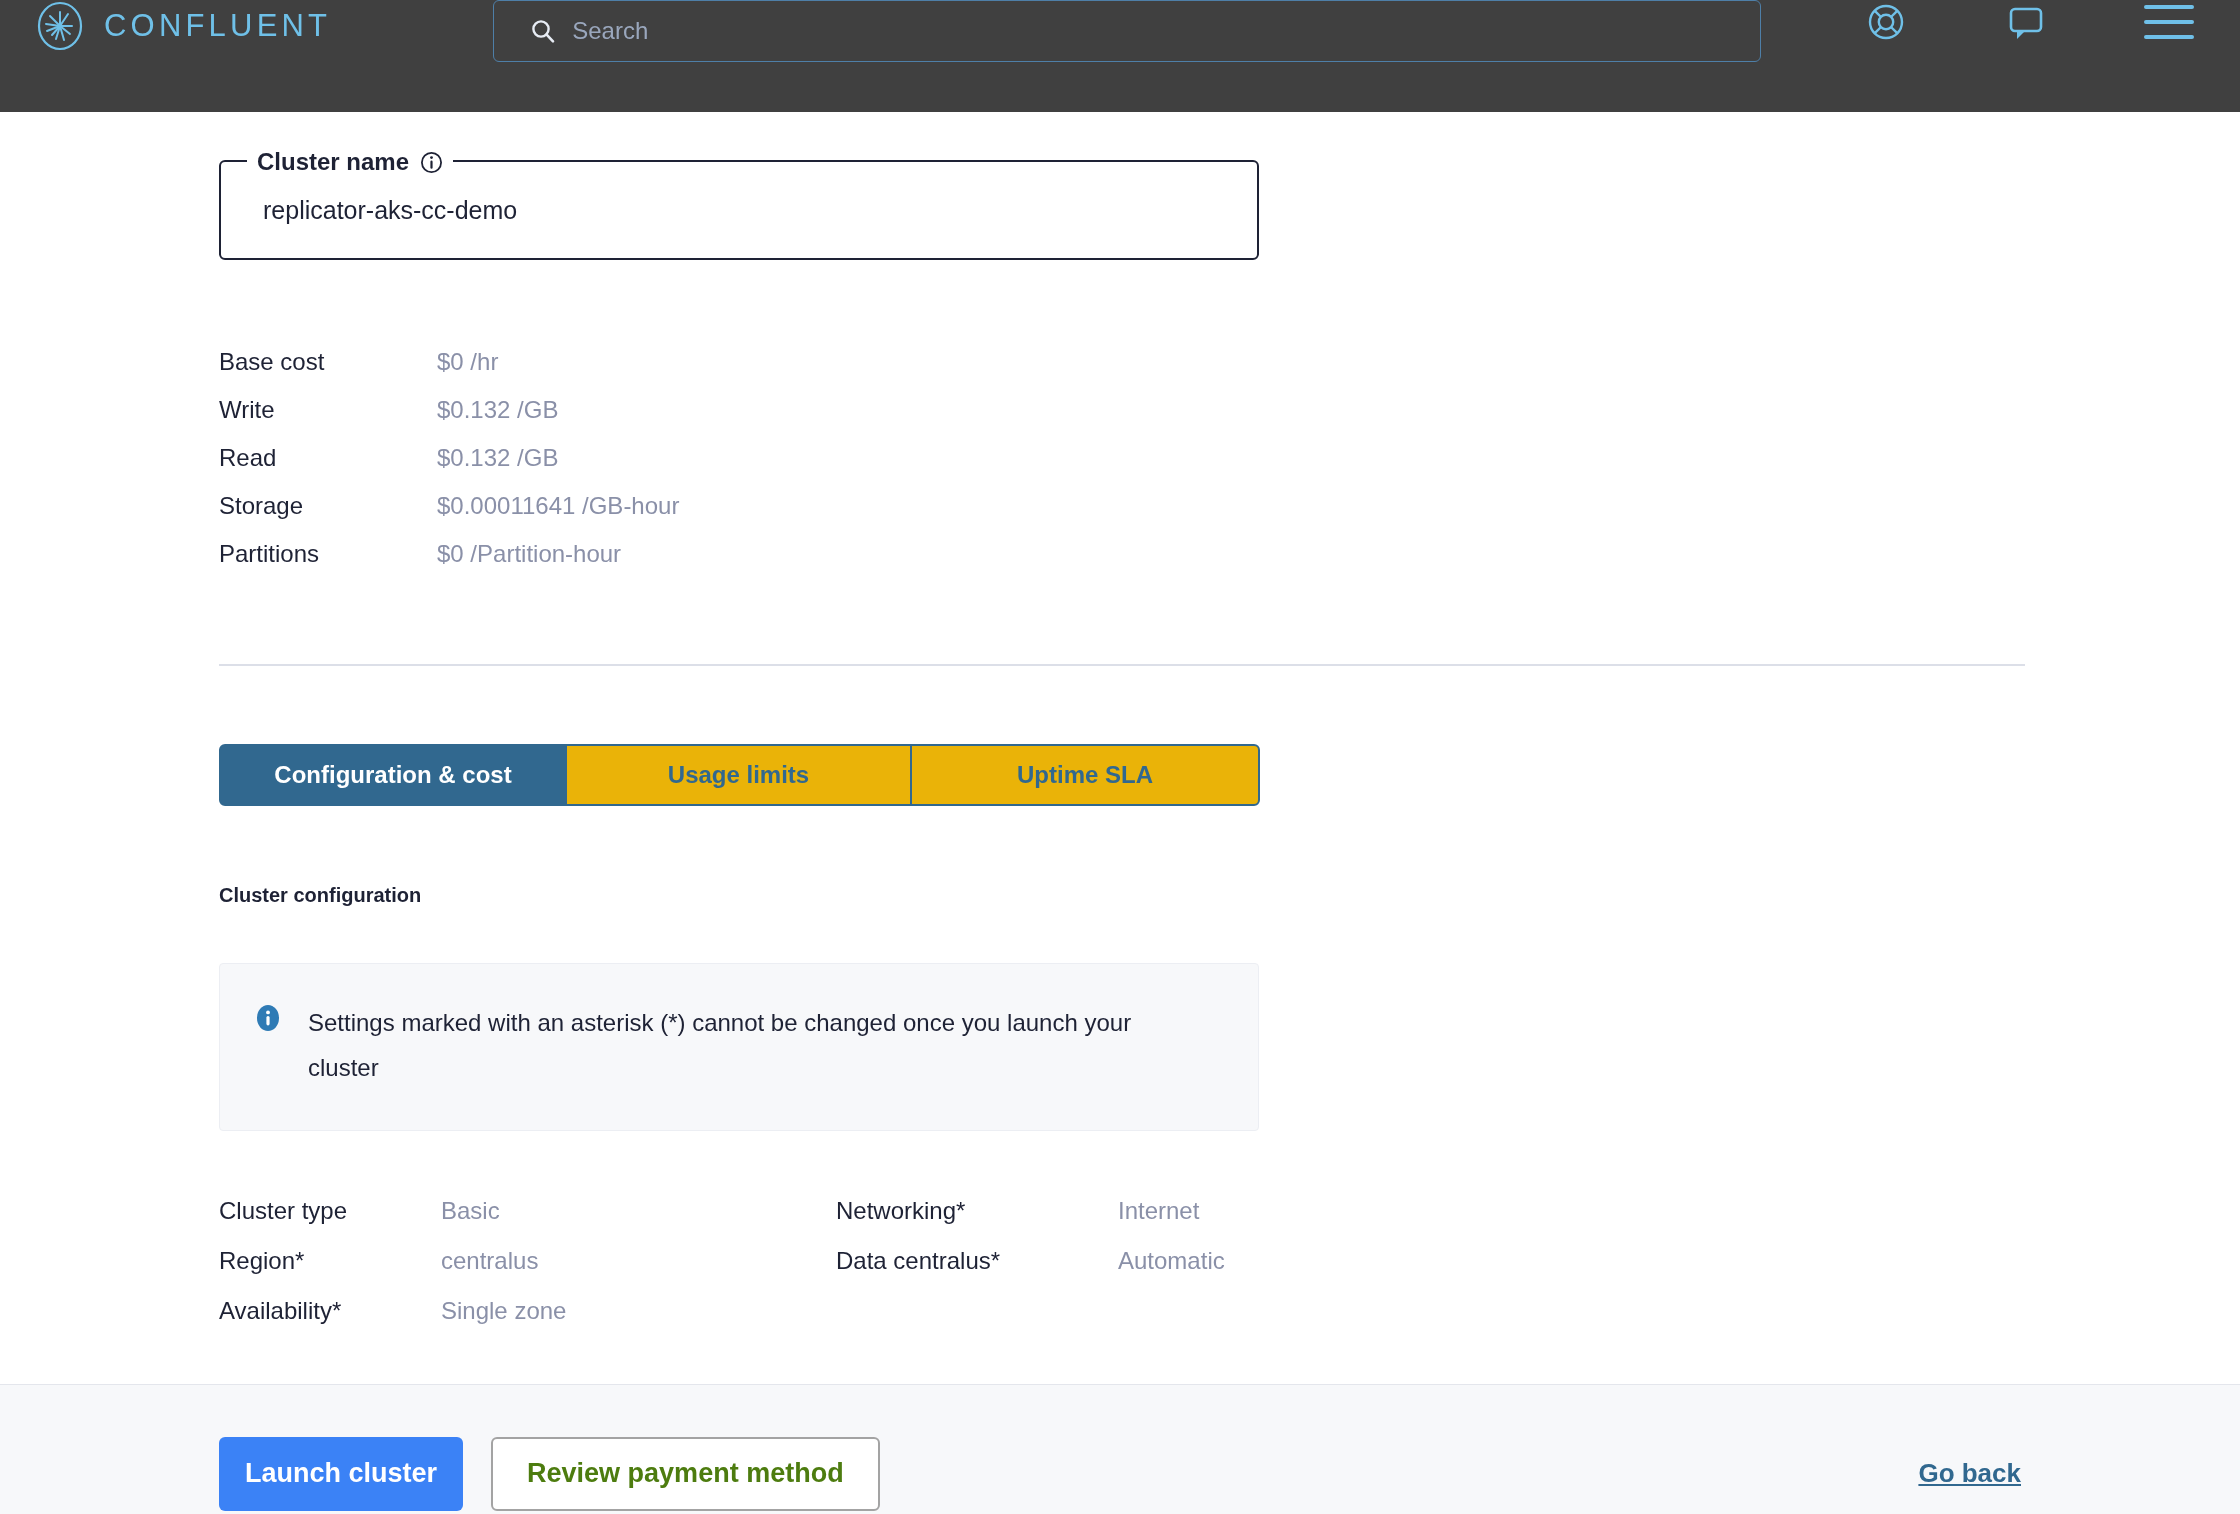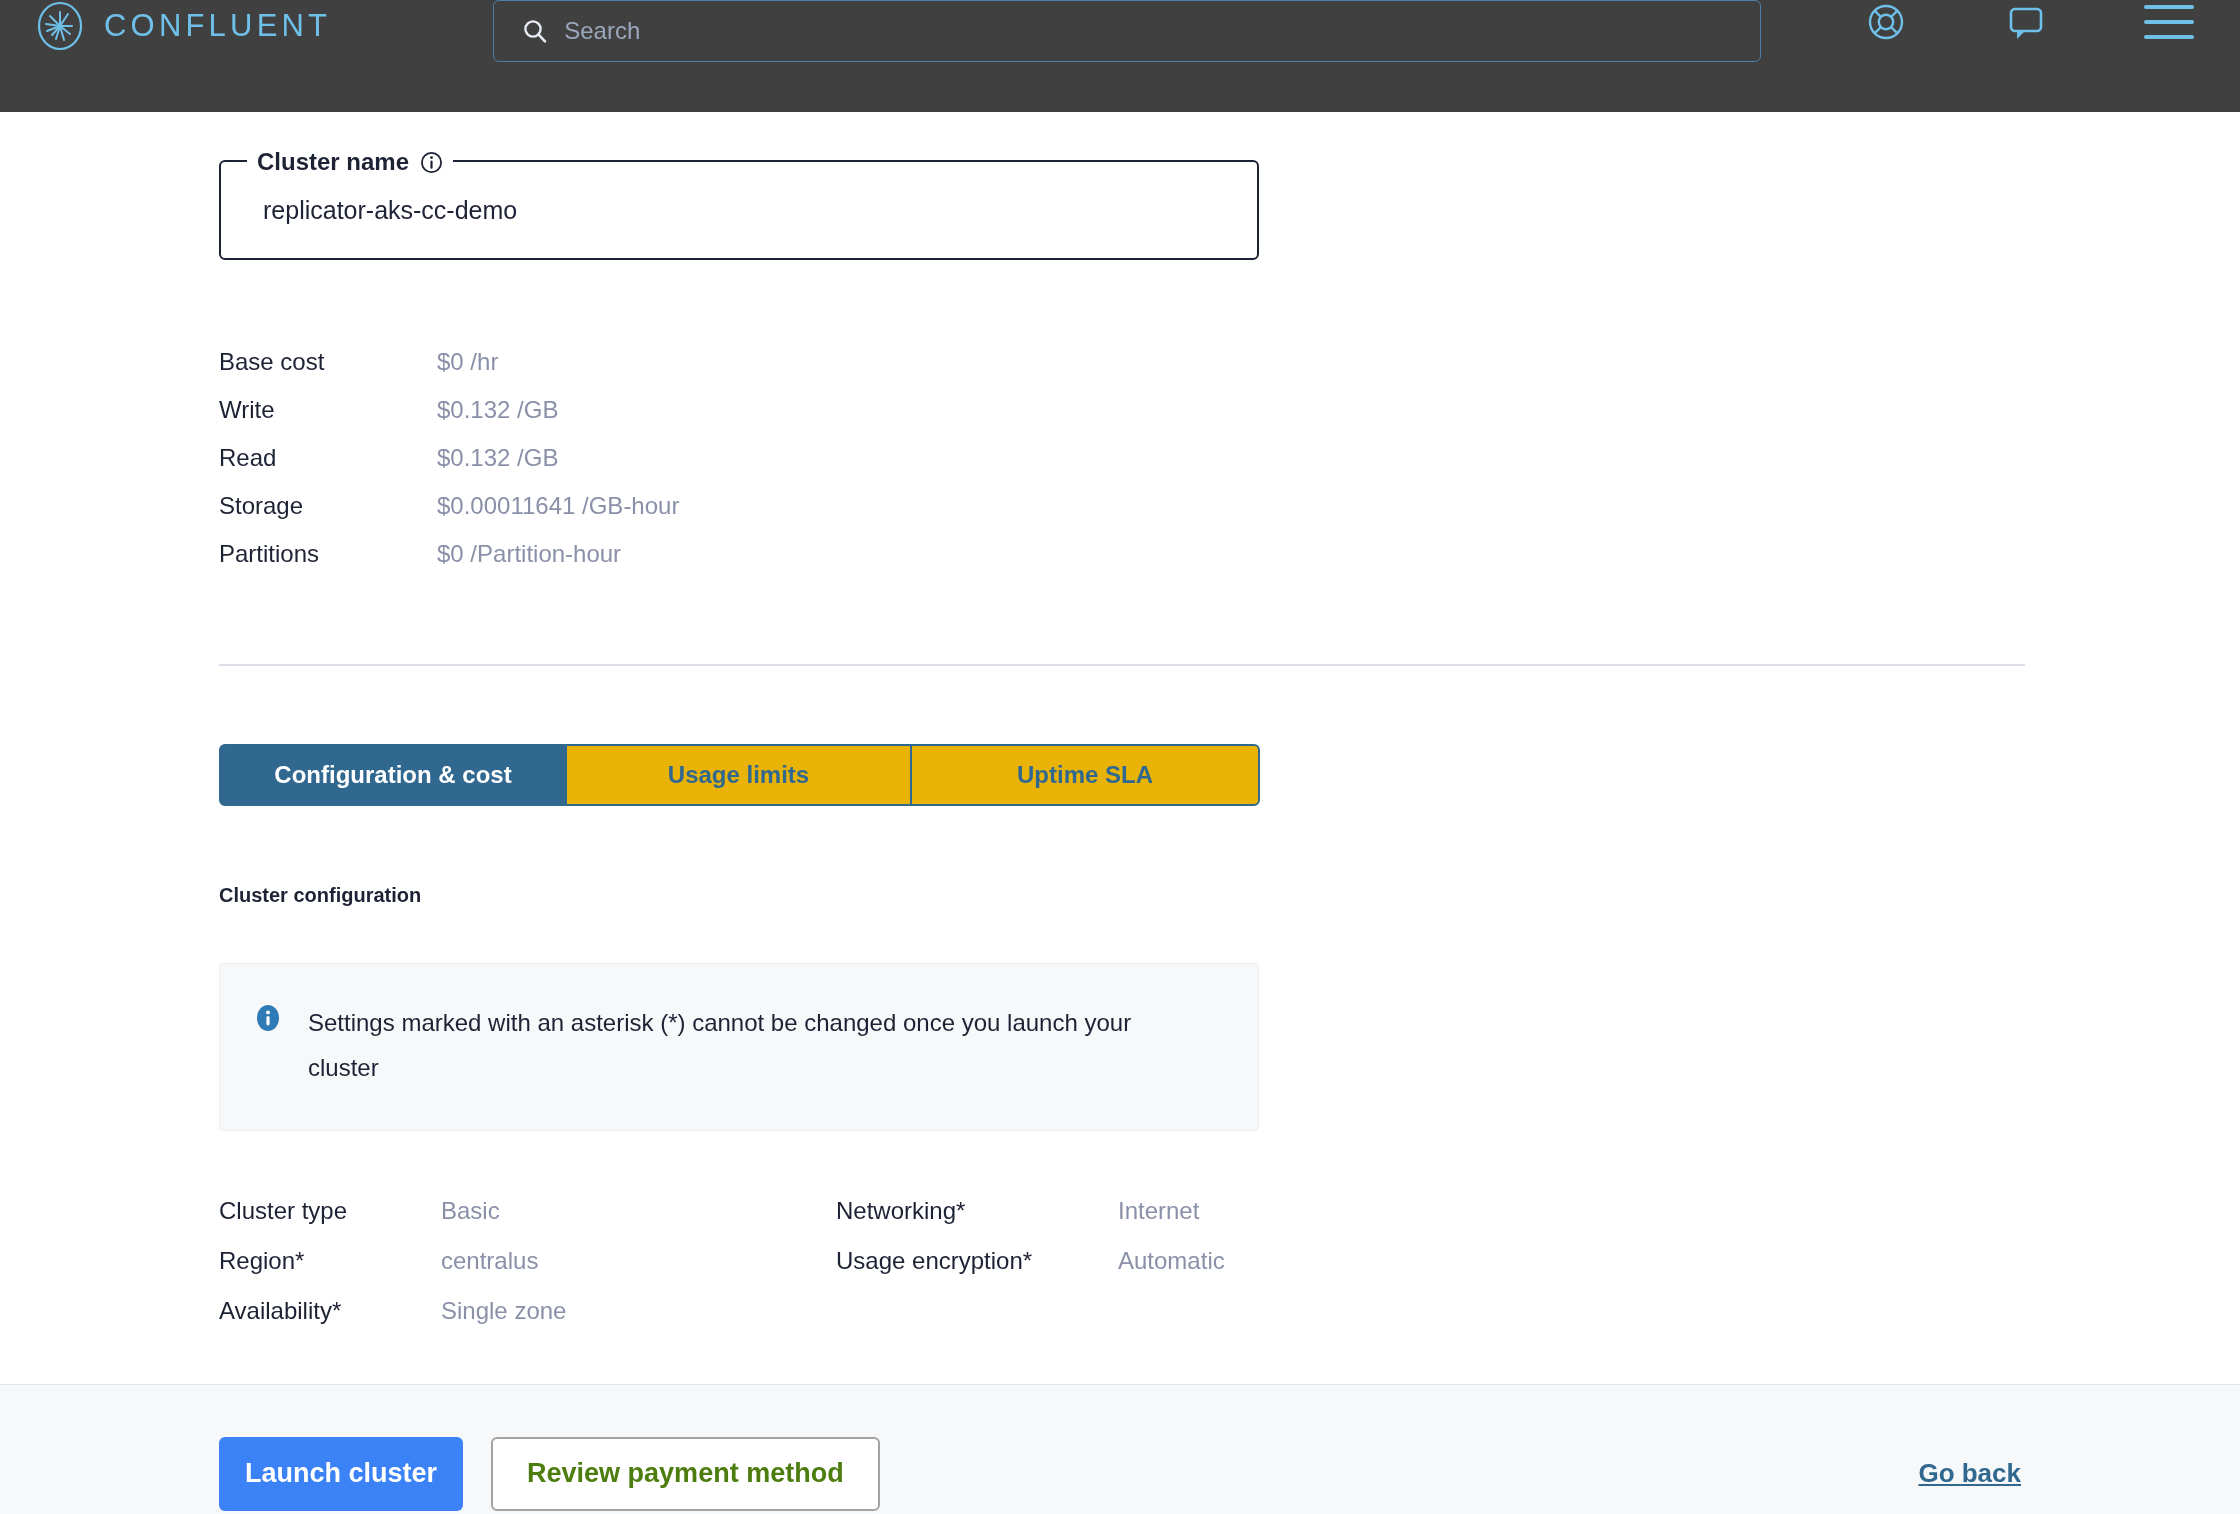--- a/index.html
+++ b/index.html
@@ -46,21 +46,21 @@
   }
 
   .search-wrap {
     margin-left: 162px;
     width: 1268px;
     height: 62px;
     border: 1px solid #4e7fa8;
     border-radius: 6px;
     display: flex;
     align-items: center;
-    padding: 0 28px;
+    padding: 0 36px;
     gap: 16px;
     background: transparent;
   }
 
   .search-icon { width: 26px; height: 26px; flex: 0 0 auto; display: block; }
 
   .search-input {
     background: transparent;
     border: none;
     outline: none;
@@ -390,21 +390,21 @@
     </div>
 
     <div class="cfg">
       <div class="k">Cluster type</div>
       <div class="v">Basic</div>
       <div class="k">Networking*</div>
       <div class="v">Internet</div>
 
       <div class="k">Region*</div>
       <div class="v">centralus</div>
-      <div class="k">Usage encryption*</div>
+      <div class="k">Data centralus*</div>
       <div class="v">Automatic</div>
 
       <div class="k">Availability*</div>
       <div class="v">Single zone</div>
       <div></div>
       <div></div>
     </div>
 
   </div>
 

